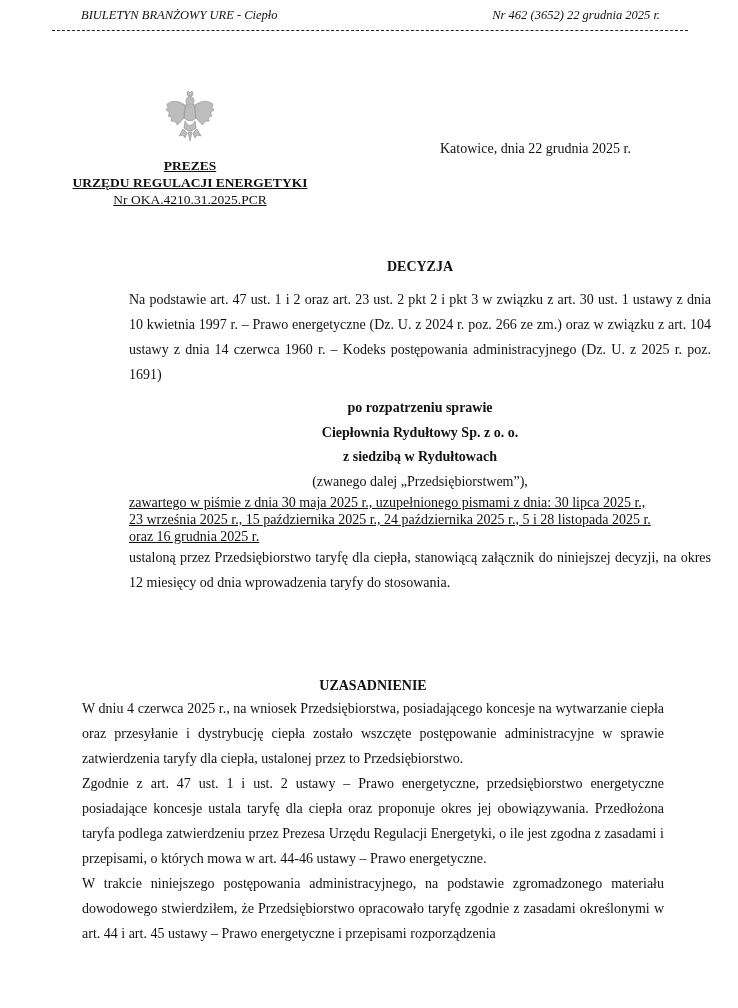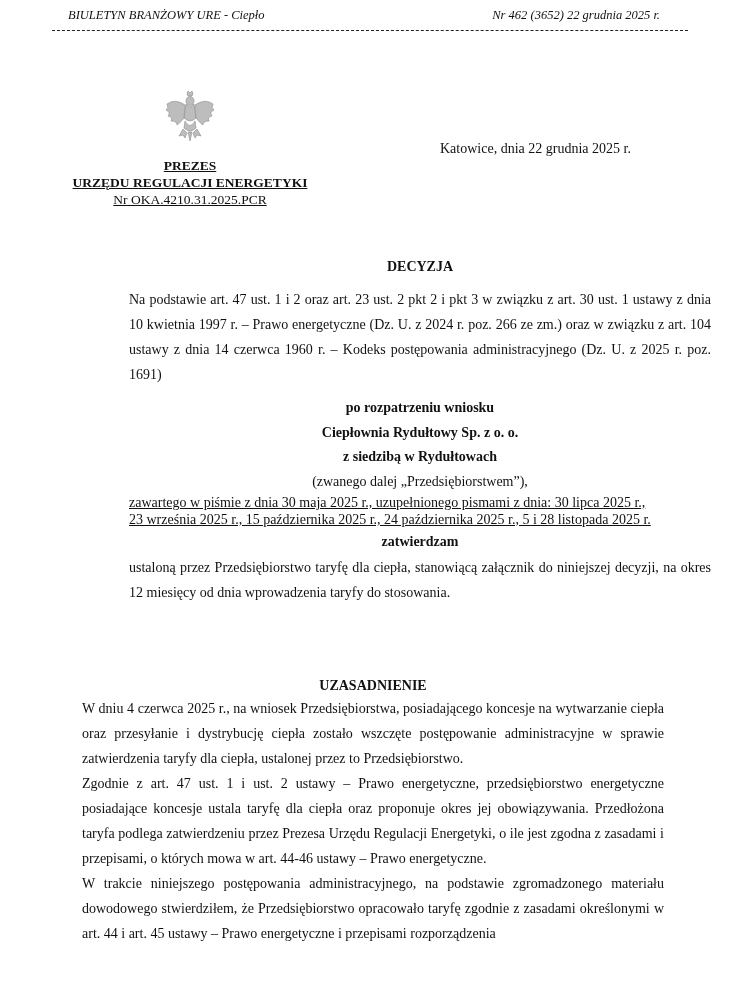--- a/index.html
+++ b/index.html
@@ -5,21 +5,21 @@
   html, body { margin: 0; padding: 0; background: #ffffff; }
   body {
     width: 738px; height: 1008px; overflow: hidden; position: relative;
     font-family: "DejaVu Serif", "Liberation Serif", serif;
     color: #111111;
   }
   .header {
     position: absolute; top: 6px; left: 52px; width: 636px; height: 20px;
     font-family: "Liberation Serif", serif; font-style: italic; font-size: 12.5px;
   }
-  .header .left { position: absolute; left: 16px; top: 2px; }
+  .header .left { position: absolute; left: 29px; top: 2px; }
   .header .right { position: absolute; right: 28px; top: 2px; }
   .header-rule {
     position: absolute; top: 30px; left: 52px; width: 636px; height: 0;
     border-top: 1px dashed #222;
   }
   .emblem { position: absolute; left: 163px; top: 88px; width: 54px; height: 56px; }
   .issuer {
     position: absolute; left: 60px; top: 157px; width: 260px; text-align: center;
     font-family: "Liberation Serif", serif; font-size: 13.5px; line-height: 17px; text-decoration: underline;
   }
@@ -67,27 +67,27 @@
   <div class="b">PREZES</div>
   <div class="b">URZĘDU REGULACJI ENERGETYKI</div>
   <div>Nr OKA.4210.31.2025.PCR</div>
 </div>
 
 <div class="place-date">Katowice, dnia 22 grudnia 2025 r.</div>
 
 <div class="doc" style="top:259px;margin-left:47px;">
   <div class="center bold">DECYZJA</div>
   <div class="justify" style="margin-top:12px;">Na podstawie art. 47 ust. 1 i 2 oraz art. 23 ust. 2 pkt 2 i pkt 3 w związku z art. 30 ust. 1 ustawy z dnia 10 kwietnia 1997 r. – Prawo energetyczne (Dz. U. z 2024 r. poz. 266 ze zm.) oraz w związku z art. 104 ustawy z dnia 14 czerwca 1960 r. – Kodeks postępowania administracyjnego (Dz. U. z 2025 r. poz. 1691)</div>
-  <div class="c bold" style="margin-top:9px;">po rozpatrzeniu wniosku</div>
+  <div class="c bold" style="margin-top:9px;">po rozpatrzeniu sprawie</div>
   <div class="c bold">Ciepłownia Rydułtowy Sp. z o. o.</div>
   <div class="c bold">z siedzibą w Rydułtowach</div>
   <div class="c">(zwanego dalej „Przedsiębiorstwem”),</div>
   <div class="tight">zawartego w piśmie z dnia 30 maja 2025 r., uzupełnionego pismami z dnia: 30 lipca 2025 r.,</div>
   <div class="tight">23 września 2025 r., 15 października 2025 r., 24 października 2025 r., 5 i 28 listopada 2025 r.</div>
-  <div class="c bold" style="margin-top:2px;">zatwierdzam</div>
+  <div class="tight">oraz 16 grudnia 2025 r.</div>
   <div class="justify">ustaloną przez Przedsiębiorstwo taryfę dla ciepła, stanowiącą załącznik do niniejszej decyzji, na okres 12 miesięcy od dnia wprowadzenia taryfy do stosowania.</div>
 </div>
 
 <div class="doc" style="top:678px;">
   <div class="center bold">UZASADNIENIE</div>
   <div class="justify" style="margin-top:2px;">W dniu 4 czerwca 2025 r., na wniosek Przedsiębiorstwa, posiadającego koncesje na wytwarzanie ciepła oraz przesyłanie i dystrybucję ciepła zostało wszczęte postępowanie administracyjne w sprawie zatwierdzenia taryfy dla ciepła, ustalonej przez to Przedsiębiorstwo.</div>
   <div class="justify">Zgodnie z art. 47 ust. 1 i ust. 2 ustawy – Prawo energetyczne, przedsiębiorstwo energetyczne posiadające koncesje ustala taryfę dla ciepła oraz proponuje okres jej obowiązywania. Przedłożona taryfa podlega zatwierdzeniu przez Prezesa Urzędu Regulacji Energetyki, o ile jest zgodna z zasadami i przepisami, o których mowa w art. 44-46 ustawy – Prawo energetyczne.</div>
   <div class="justify">W trakcie niniejszego postępowania administracyjnego, na podstawie zgromadzonego materiału dowodowego stwierdziłem, że Przedsiębiorstwo opracowało taryfę zgodnie z zasadami określonymi w art. 44 i art. 45 ustawy – Prawo energetyczne i przepisami rozporządzenia</div>
 </div>
 

